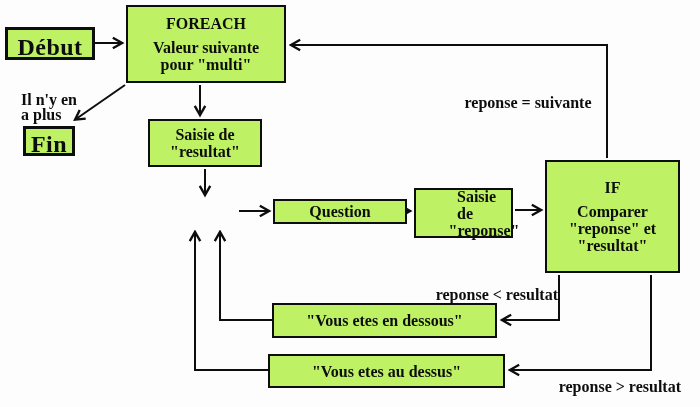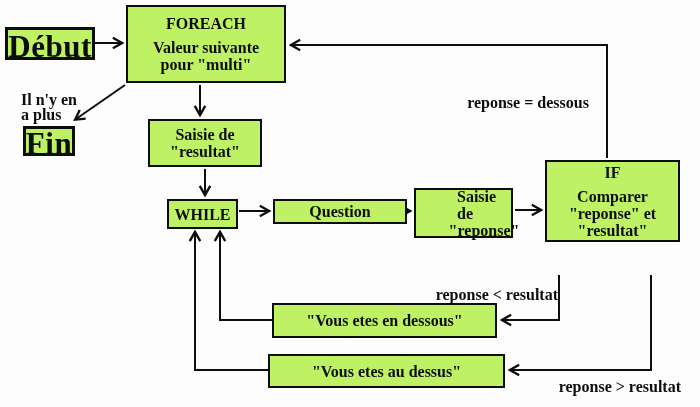--- a/index.html
+++ b/index.html
@@ -25,21 +25,21 @@
     border:2px solid #0d0d0d;
     display:flex;
     flex-direction:column;
     align-items:center;
     justify-content:center;
     font-size:16px;
     line-height:17px;
     font-weight:700;
   }
   .node.thick{border-width:3px;}
-  .node .big{font-size:31px;line-height:24px;letter-spacing:.5px;margin-top:6px;}
+  .node .big{font-size:24px;line-height:24px;letter-spacing:.5px;margin-top:6px;}
   .node .ttl{margin-bottom:7px;}
   .edge-label{
     position:absolute;
     font-size:16px;
     line-height:15px;
     font-weight:700;
     text-align:center;
     white-space:nowrap;
     margin-top:8px;
   }
@@ -96,52 +96,49 @@
 
   <div class="node thick" style="left:23px;top:126px;width:52px;height:30px;">
     <span class="big">Fin</span>
   </div>
 
   <div class="node" style="left:148px;top:119px;width:114px;height:48px;">
     <div>Saisie de</div>
     <div>"resultat"</div>
   </div>
 
-  <div class="node" style="left:167px;top:199px;width:71px;height:30px;">
-    <span>WHILE</span>
-  </div>
 
   <div class="node" style="left:273px;top:199px;width:134px;height:25px;">
     <span>Question</span>
   </div>
 
   <div class="node" style="left:414px;top:188px;width:99px;height:50px;padding-left:41px;">
     <div>Saisie de</div>
     <div>"reponse"</div>
   </div>
 
-  <div class="node" style="left:545px;top:160px;width:135px;height:82px;">
+  <div class="node" style="left:545px;top:160px;width:135px;height:113px;">
     <div class="ttl">IF</div>
     <div>Comparer</div>
     <div>"reponse" et</div>
     <div>"resultat"</div>
   </div>
 
   <div class="node" style="left:272px;top:303px;width:225px;height:35px;">
     <span>"Vous etes en dessous"</span>
   </div>
 
   <div class="node" style="left:268px;top:354px;width:237px;height:34px;">
     <span>"Vous etes au dessus"</span>
   </div>
 
   <div class="edge-label left-align" style="left:21px;top:84px;width:72px;">
     <div>Il n'y en</div>
     <div>a plus</div>
   </div>
 
-  <div class="edge-label" style="left:448px;top:87px;width:160px;">reponse = dessous</div>
+  <div class="edge-label" style="left:448px;top:87px;width:160px;">reponse = suivante</div>
 
   <div class="edge-label" style="left:402px;top:279px;width:156px;text-align:right;">reponse &lt; resultat</div>
 
   <div class="edge-label" style="left:525px;top:371px;width:156px;text-align:right;">reponse &gt; resultat</div>
 
 </div>
 
 </body></html>

